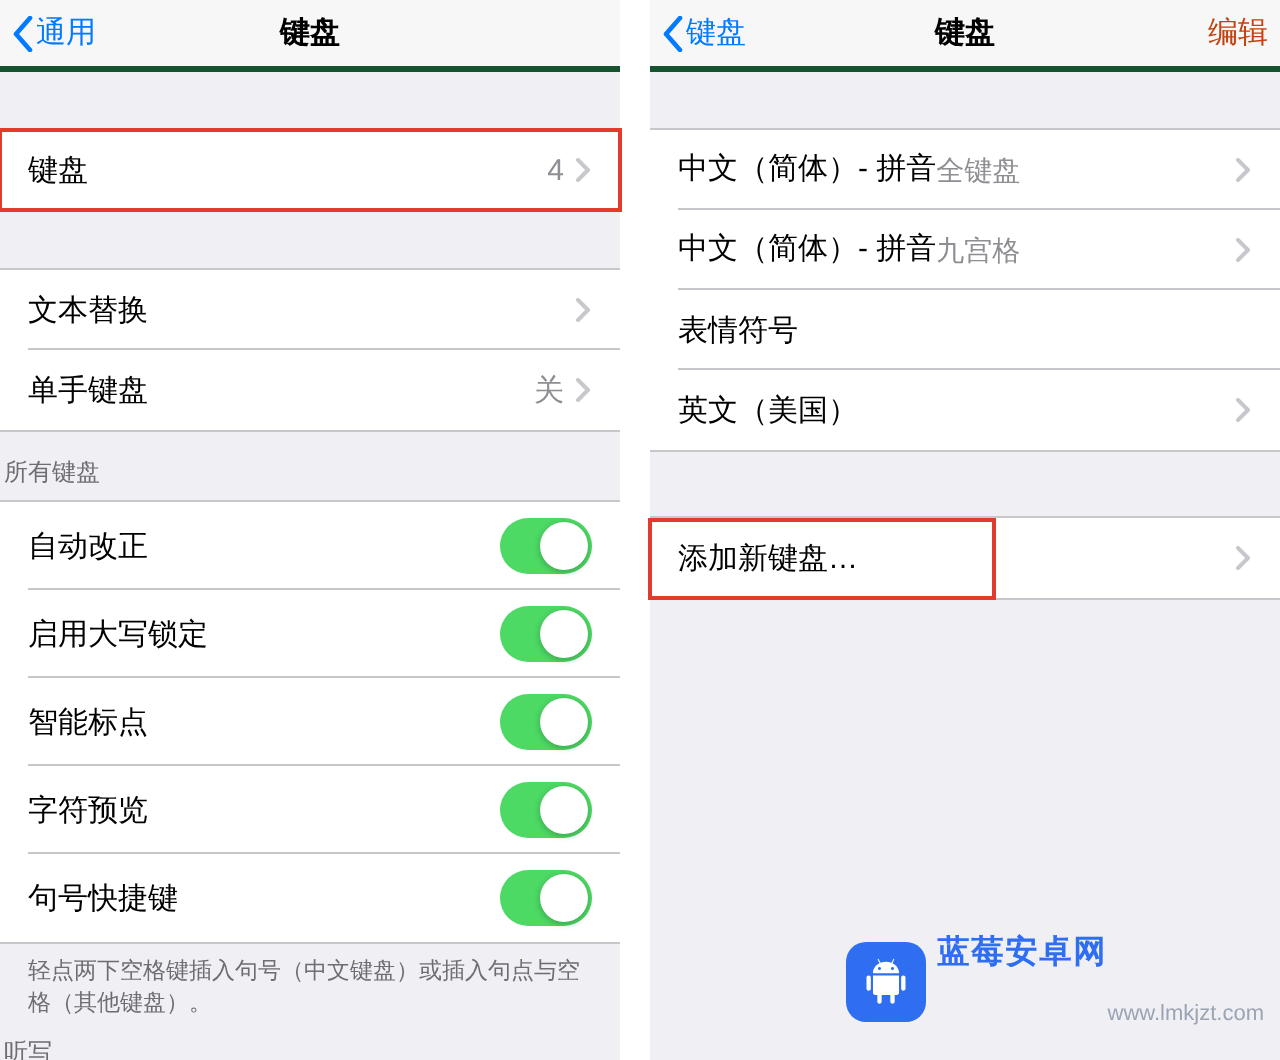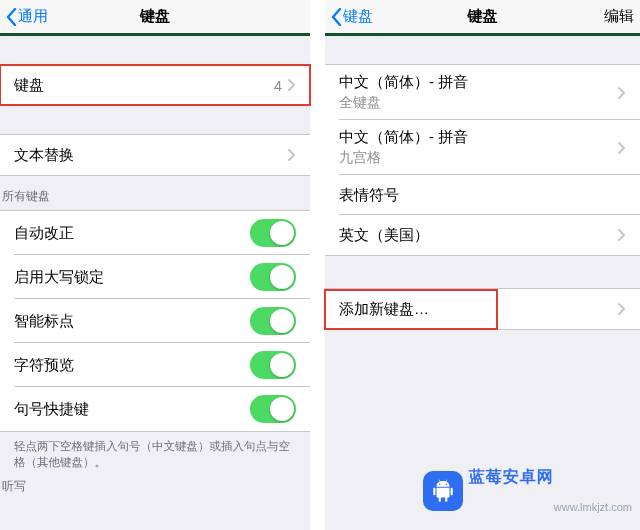--- a/index.html
+++ b/index.html
@@ -39,21 +39,21 @@
   .nav-back svg { margin-right: 1px; }
   .nav-title {
     font-weight: 600;
     color: #000;
     font-size: 15px;
     position: absolute;
     left: 50%;
     transform: translateX(-50%);
   }
   .nav-edit {
-    color: #000000;
+    color: #c2410c;
     min-width: 40px;
     text-align: right;
   }
   .section-gap { height: 28px; }
   .section-gap.tall { height: 32px; }
   .cell-group {
     background: #fff;
     border-top: 1px solid #c8c7cc;
     border-bottom: 1px solid #c8c7cc;
   }
@@ -76,21 +76,21 @@
   }
   .cell-label {
     font-size: 15px;
     color: #000;
   }
   .cell-sub {
     font-size: 14px;
     color: #8e8e93;
     margin-top: 2px;
   }
-  .cell-left { display: flex; flex-direction: column; }
+  .cell-left { display: flex; }
   .cell-right {
     display: flex;
     align-items: center;
     color: #8e8e93;
     font-size: 15px;
   }
   .cell-right .val { margin-right: 6px; }
   .chevron {
     width: 8px;
     height: 12px;
@@ -187,20 +187,31 @@
     <div class="cell">
       <span class="cell-label">文本替换</span>
       <div class="cell-right">
         <span class="chevron">
             <svg width="8" height="12" viewBox="0 0 8 12">
               <polyline points="1,1 6,6 1,11" fill="none" stroke="#c7c7cc" stroke-width="2" stroke-linecap="round" stroke-linejoin="round"></polyline>
             </svg>
           </span>
       </div>
     </div>
+    <div class="cell">
+      <span class="cell-label">单手键盘</span>
+      <div class="cell-right">
+        <span class="val">关</span>
+        <span class="chevron">
+            <svg width="8" height="12" viewBox="0 0 8 12">
+              <polyline points="1,1 6,6 1,11" fill="none" stroke="#c7c7cc" stroke-width="2" stroke-linecap="round" stroke-linejoin="round"></polyline>
+            </svg>
+          </span>
+      </div>
+    </div>
   </div>
 
   <div class="section-header">所有键盘</div>
 
   <div class="cell-group">
     <div class="cell">
       <span class="cell-label">自动改正</span>
       <div class="toggle">
           <div class="knob"></div>
         </div>

